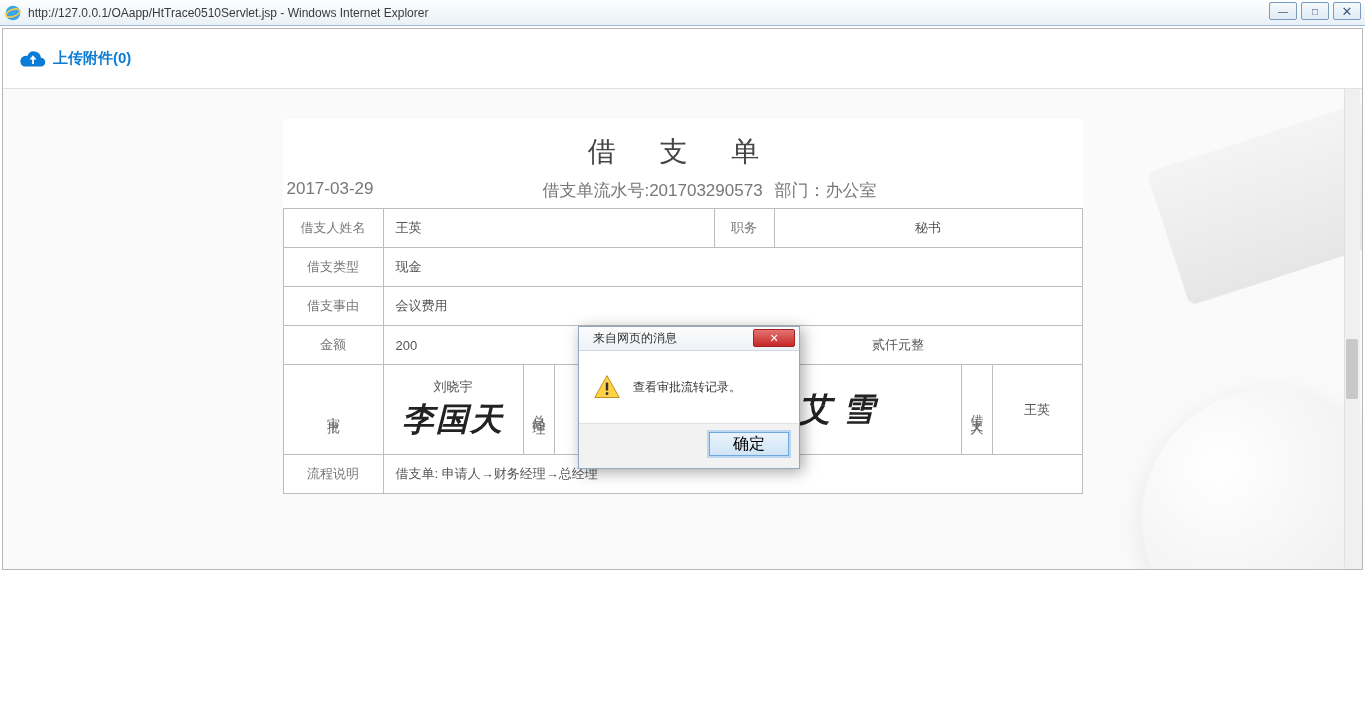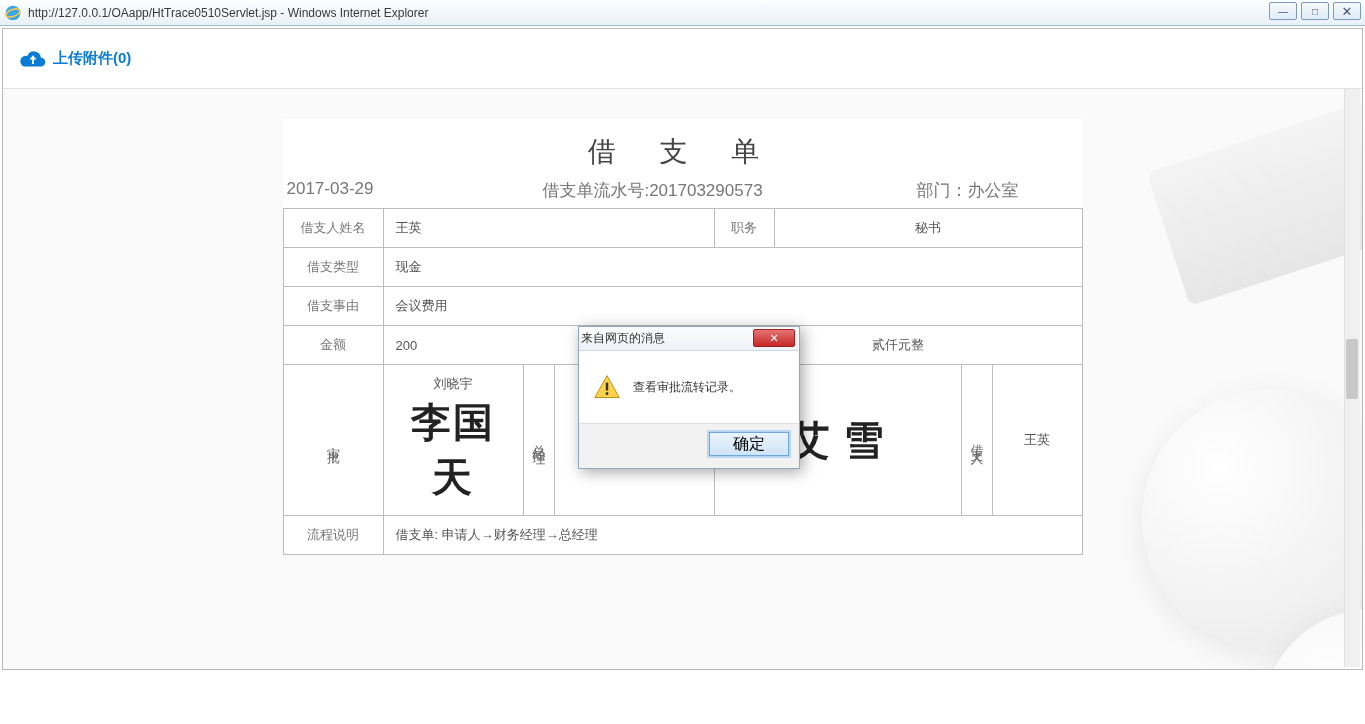--- a/index.html
+++ b/index.html
@@ -6,53 +6,53 @@
 body { font-family: "Microsoft YaHei", Arial, sans-serif; font-size: 13px; background: #fff; overflow: hidden; }
 
 .browser-chrome { height: 26px; background: linear-gradient(#fdfefe, #e8f0f7); border-bottom: 1px solid #a0b8d0; display: flex; align-items: center; padding: 0 4px; position: relative; }
 .ie-icon { width: 18px; height: 18px; margin-right: 6px; display: inline-block; }
 .ie-icon svg { width: 18px; height: 18px; }
 .browser-title { color: #3a3a3a; font-size: 12px; }
 .window-controls { position: absolute; right: 4px; top: 2px; display: flex; gap: 4px; }
 .win-btn { width: 28px; height: 18px; border: 1px solid #7a9bbd; border-radius: 2px; background: linear-gradient(#f5f9fc,#e0ecf5); display: flex; align-items: center; justify-content: center; font-size: 10px; color: #405978; cursor: pointer; }
 .win-btn.close { font-size: 13px; }
 
-.app-frame { border: 1px solid #b8b8b8; margin: 2px; height: 642px; background: #84cc16; position: relative; overflow: hidden; }
+.app-frame { border: 1px solid #b8b8b8; margin: 2px; height: 542px; background: #84cc16; position: relative; overflow: hidden; }
 
 .toolbar { height: 60px; border-bottom: 1px solid #e2e2e2; display: flex; align-items: center; padding: 0 16px; gap: 12px; background: #fff; }
 .upload-area { display: flex; align-items: center; gap: 6px; color: #0a7cd6; font-weight: bold; font-size: 15px; margin-right: 80px; cursor: pointer; }
 .upload-icon { width: 28px; height: 20px; }
 .toolbar-buttons { display: flex; gap: 10px; flex: 1; justify-content: flex-end; }
 .tb-btn { border: 1px solid #cfcfcf; background: #fff; padding: 8px 18px; color: #555; font-size: 14px; cursor: pointer; min-width: 60px; text-align: center; }
 
 .content-area { position: relative; height: calc(100% - 60px); overflow: auto; background: #fafafa; }
 .bg-shapes { position: absolute; inset: 0; pointer-events: none; }
 .bg-shapes .circ { position: absolute; border-radius: 50%; background: radial-gradient(circle at 30% 30%, #fff, #e8e8e8); box-shadow: 0 8px 30px rgba(0,0,0,0.08); }
 .bg-shapes .kb { position: absolute; background: linear-gradient(#f4f4f4,#e6e6e6); border-radius: 8px; transform: rotate(-18deg); }
 
 .form-sheet { width: 800px; margin: 30px auto 0; background: #fff; position: relative; z-index: 1; }
 .form-title { text-align: center; font-size: 28px; letter-spacing: 18px; color: #444; padding: 14px 0 8px; }
 .meta-row { display: flex; justify-content: space-between; color: #777; font-size: 17px; padding: 0 4px 6px; }
 .meta-row span { flex: 1; }
 .meta-row span:nth-child(2){ text-align: center; }
-.meta-row span:nth-child(3){ text-align: right; padding-right: 60px; }
+.meta-row span:nth-child(3){ padding-right: 60px; }
 
 table.form { width: 100%; border-collapse: collapse; }
 table.form td { border: 1px solid #bdbdbd; padding: 10px 12px; color: #555; font-size: 13px; vertical-align: middle; }
 table.form td.lbl { background: #fff; text-align: center; width: 100px; color: #777; }
 table.form td.lbl-v { writing-mode: vertical-rl; text-orientation: upright; text-align: center; width: 30px; padding: 10px 6px; color: #666; letter-spacing: 4px; }
 .sig-cell { text-align: center; height: 90px; position: relative; }
 .sig-name-top { font-size: 13px; color: #555; text-align: center; padding-bottom: 2px; }
 .sig-script { font-family: "STXingkai","KaiTi","Brush Script MT",cursive; font-size: 32px; color: #222; font-weight: bold; letter-spacing: 2px; }
-.sig-script.lg { font-size: 40px; }
+.sig-script.lg { font-size: 32px; font-style: italic; }
 .flow-desc { color: #888; }
 
 .modal-backdrop { position: absolute; inset: 0; z-index: 5; }
 .msgbox { position: absolute; left: 575px; top: 297px; width: 222px; background: #fff; border: 1px solid #8fa8c4; box-shadow: 3px 3px 14px rgba(0,0,0,0.35); z-index: 6; }
-.msgbox-title { height: 24px; background: linear-gradient(#fcfcfc,#eef2f7); border-bottom: 1px solid #d0d9e4; display: flex; align-items: center; padding: 0 2px; font-size: 12px; color: #333; position: relative; text-align: right; }
+.msgbox-title { height: 24px; background: linear-gradient(#fcfcfc,#eef2f7); border-bottom: 1px solid #d0d9e4; display: flex; align-items: center; padding: 0 14px; font-size: 12px; color: #333; position: relative; text-align: right; }
 .msgbox-close { position: absolute; right: 4px; top: 2px; width: 42px; height: 18px; background: linear-gradient(#e57373,#c62828); border: 1px solid #a02020; border-radius: 2px; display: flex; align-items: center; justify-content: center; color: #fff; font-size: 11px; cursor: pointer; }
 .msgbox-body { padding: 22px 14px; display: flex; align-items: center; gap: 12px; font-size: 12px; color: #333; }
 .warn-icon { width: 28px; height: 28px; }
 .msgbox-footer { padding: 8px 10px 12px; display: flex; justify-content: flex-end; background: #f2f2f2; border-top: 1px solid #e0e0e0; }
 .msgbox-ok { width: 80px; height: 24px; border: 1px solid #6fa8dc; background: linear-gradient(#eaf3fb,#cfe4f6); font-size: 16px; cursor: pointer; box-shadow: 0 0 0 2px #bcd7f0; }
 
 .scrollbar-right { position: absolute; right: 2px; top: 60px; bottom: 2px; width: 16px; background: #f0f0f0; border-left: 1px solid #e0e0e0; z-index: 2; }
 .scrollbar-thumb { position: absolute; right: 2px; top: 250px; width: 12px; height: 60px; background: #c8c8c8; border-radius: 2px; }
 </style>
 </head>

